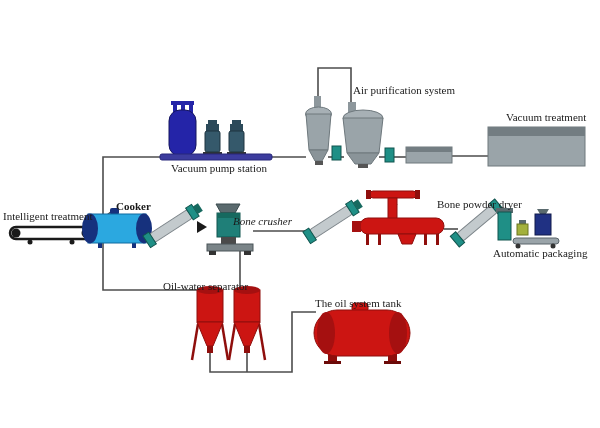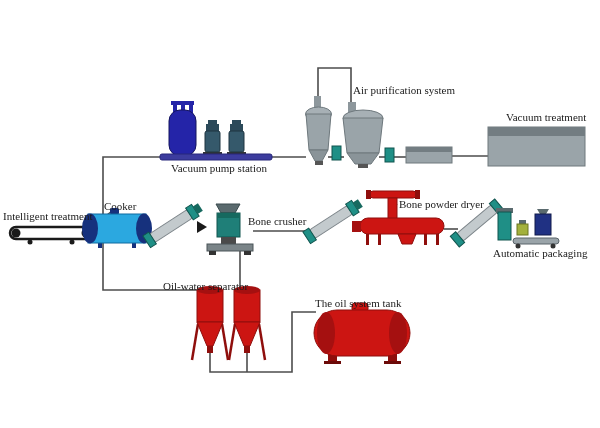--- a/index.html
+++ b/index.html
@@ -188,23 +188,23 @@
       <rect x="324" y="361" width="17" height="3" fill="#6b0a08"></rect>
       <rect x="384" y="361" width="17" height="3" fill="#6b0a08"></rect>
       <rect x="314" y="310" width="96" height="46" rx="23" fill="#cc1512" stroke="#8f0e0c"></rect>
       <ellipse cx="326" cy="333" rx="9" ry="21" fill="#a51010"></ellipse>
       <ellipse cx="398" cy="333" rx="9" ry="21" fill="#a51010"></ellipse>
     </g>
 
   </svg>
 
   <span class="lbl" style="left:3px;   top:211px;">Intelligent treatment</span>
-  <span class="lbl" style="left:104px; top:201px;">Cooker</span>
+  <span class="lbl" style="left:116px; top:201px;font-weight:bold;">Cooker</span>
   <span class="lbl" style="left:353px; top:85px;">Air purification system</span>
   <span class="lbl" style="left:171px; top:163px;">Vacuum pump station</span>
   <span class="lbl" style="left:506px; top:112px;">Vacuum treatment</span>
-  <span class="lbl" style="left:248px; top:216px;">Bone crusher</span>
-  <span class="lbl" style="left:399px; top:199px;">Bone powder dryer</span>
+  <span class="lbl" style="left:233px; top:216px;font-style:italic;">Bone crusher</span>
+  <span class="lbl" style="left:399px; top:199px;padding-left:38px;">Bone powder dryer</span>
   <span class="lbl" style="left:469px; top:248px;margin-left:24px;">Automatic packaging</span>
   <span class="lbl" style="left:127px; top:281px;margin-left:36px;">Oil-water separator</span>
   <span class="lbl" style="left:315px; top:298px;">The oil system tank</span>
 
 </div>
 
 </body></html>

